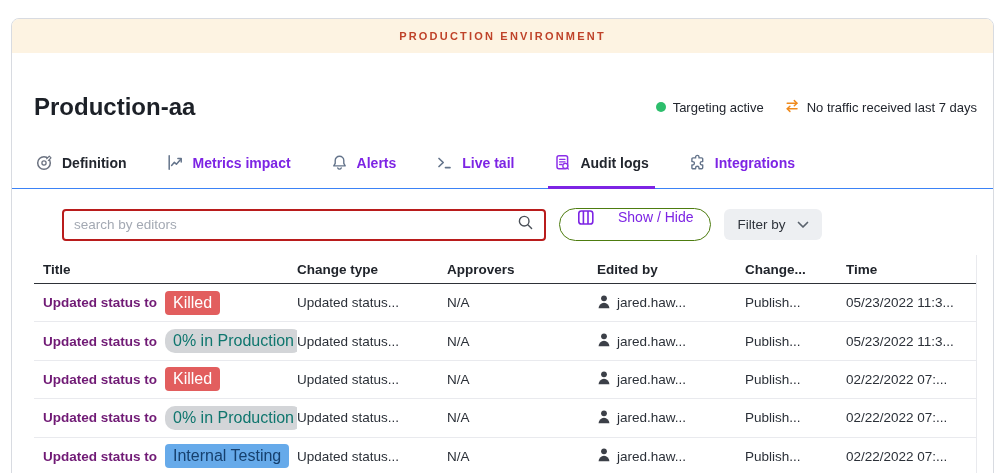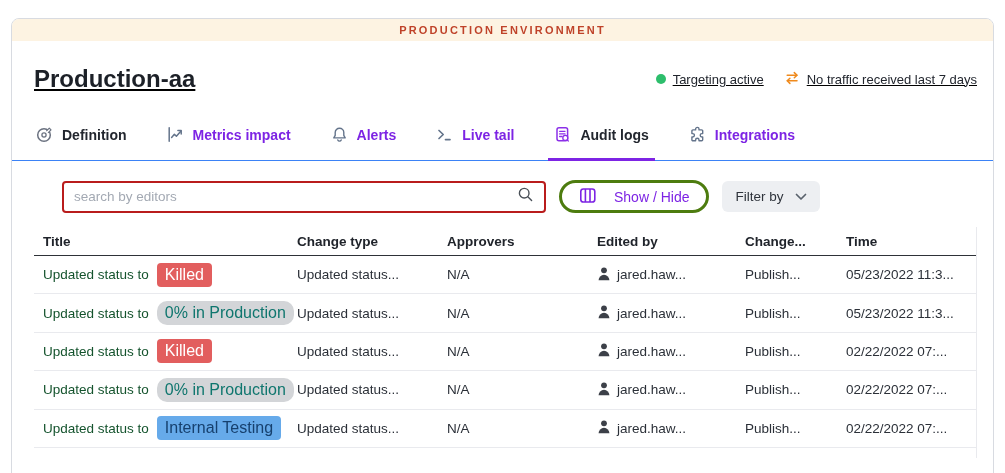--- a/index.html
+++ b/index.html
@@ -13,33 +13,32 @@
     position: absolute;
     left: 11px; top: 18px;
     width: 983px; height: 470px;
     background: #fff;
     border: 1px solid #d8dbe1;
     border-radius: 8px;
     overflow: hidden;
   }
   
   .banner {
-    height: 22px;
+    height: 34px;
     background: #fdf3e2;
     display: flex; align-items: center; justify-content: center;
   }
   .banner-label {
     font-size: 11px; font-weight: 700; letter-spacing: 2.2px;
     color: #bf4229;
   }
   
   .flag-header {
     display: flex; align-items: center; justify-content: space-between;
-    padding: 24px 16px 16px 22px;
-    text-decoration: underline;
+    padding: 40px 16px 16px 22px;
   }
   .flag-title { font-size: 24px; font-weight: 700; color: #1c2027; }
   .status-group { display: flex; align-items: center; gap: 20px; }
   .status-item { display: flex; align-items: center; gap: 7px; font-size: 13px; color: #22262e; }
   .dot-green { width: 10px; height: 10px; border-radius: 50%; background: #2dbe6c; }
   
   .tabs {
     display: flex; align-items: stretch; gap: 36px;
     padding: 0 22px;
     height: 52px;
@@ -76,22 +75,22 @@
   }
   .searchbox input {
     flex: 1; border: none; outline: none;
     font-family: "Liberation Sans", sans-serif;
     font-size: 13.5px; color: #333;
     background: transparent;
   }
   .searchbox input::placeholder { color: #a3a9b3; }
   .btn-showhide {
     height: 33px;
-    display: flex; align-items: center; gap: 17px;
-    border: 3px solid #4d7c0f; border-radius: 17px;
+    display: flex; align-items: flex-start; gap: 23px;
+    border: 1px solid #4d7c0f; border-radius: 17px;
     background: #fff;
     color: #7d24e4;
     font-family: "Liberation Sans", sans-serif;
     font-size: 14px; font-weight: 500;
     padding: 0 17px;
     cursor: pointer;
   }
   .btn-filter {
     height: 31px;
     display: flex; align-items: center; gap: 11px;
@@ -121,21 +120,21 @@
   }
   .trow {
     height: 38.4px;
     border-bottom: 1px solid #e9eaee;
     font-size: 13.5px; color: #2b3038;
     cursor: pointer;
   }
   .cell { white-space: nowrap; overflow: hidden; }
   .cell-first { padding-left: 9px; }
   .title-cell { display: flex; align-items: center; gap: 8px; }
-  .title-prefix { color: #14532d; font-weight: 400; }
+  .title-prefix { color: #701a75; font-weight: 700; }
   .badge {
     font-size: 16px; line-height: 1;
     padding: 4px 8px; border-radius: 4px;
     white-space: nowrap;
   }
   .badge-red  { background: #e25e5e; color: #ffffff; }
   .badge-gray { background: #d3d5d8; color: #0f766e; border-radius: 10px; }
   .badge-blue { background: #66aaea; color: #16406e; }
   .edited-cell { display: flex; align-items: center; gap: 6px; }
 </style>

